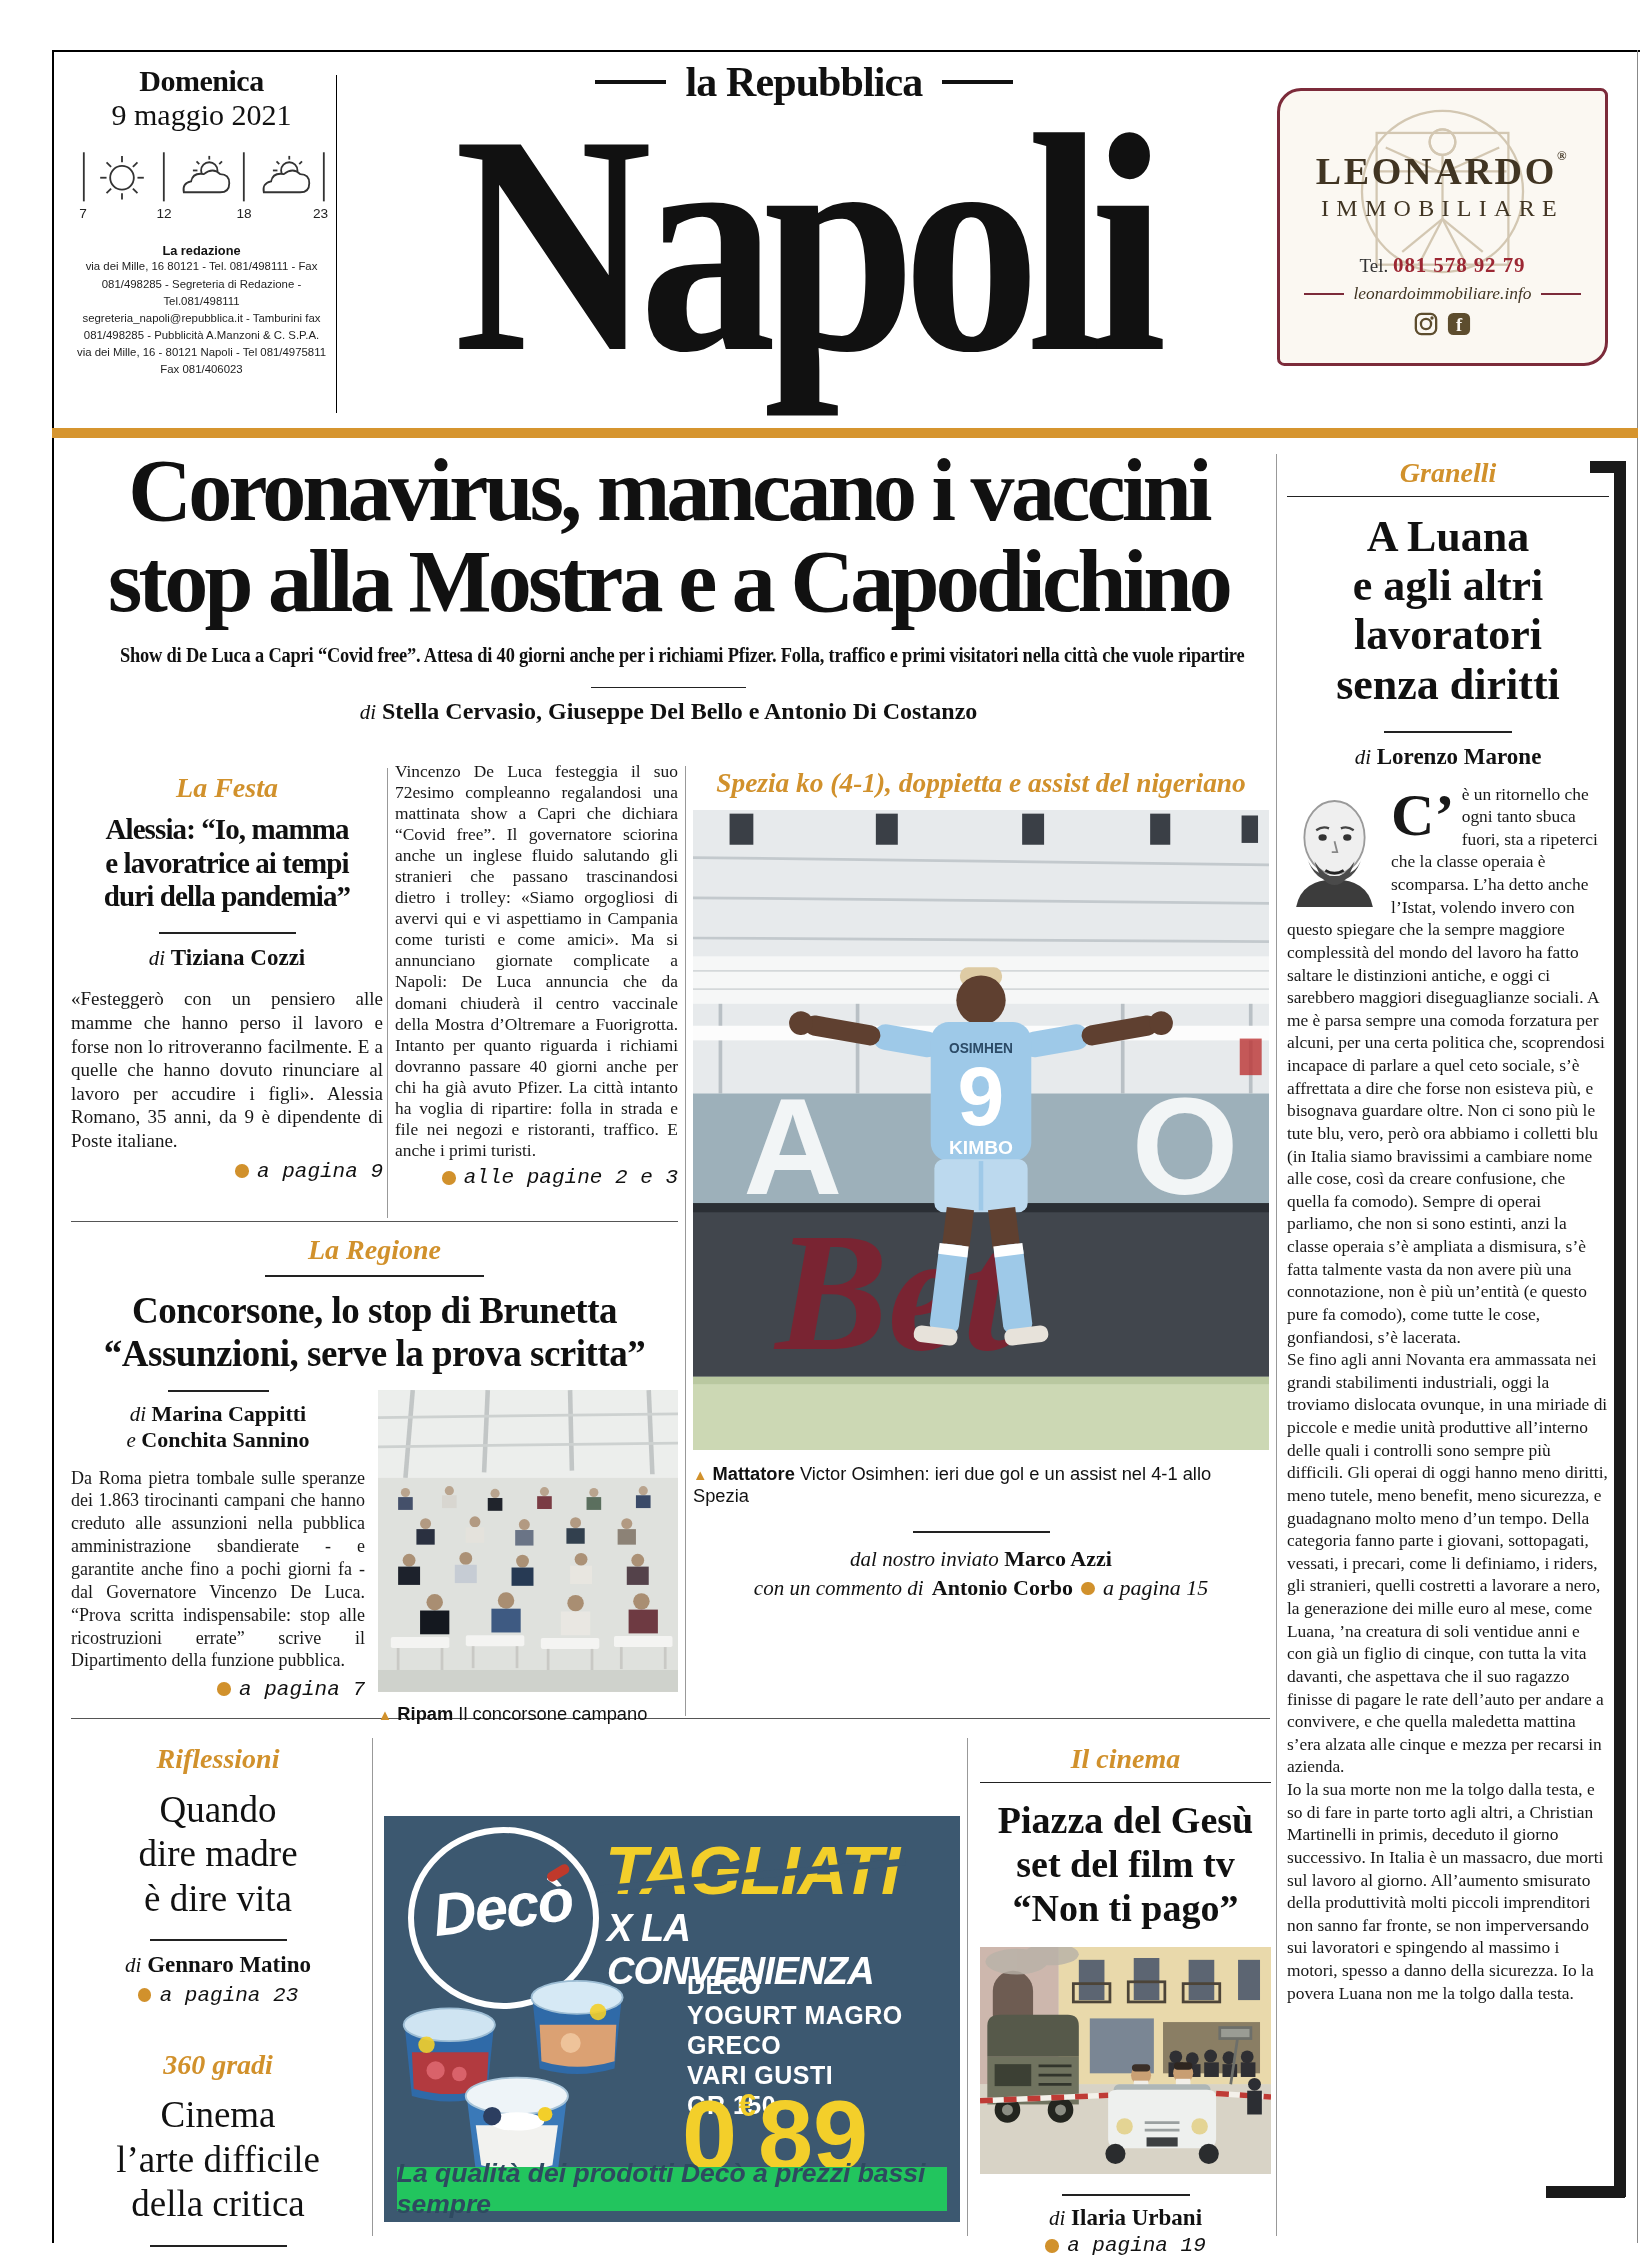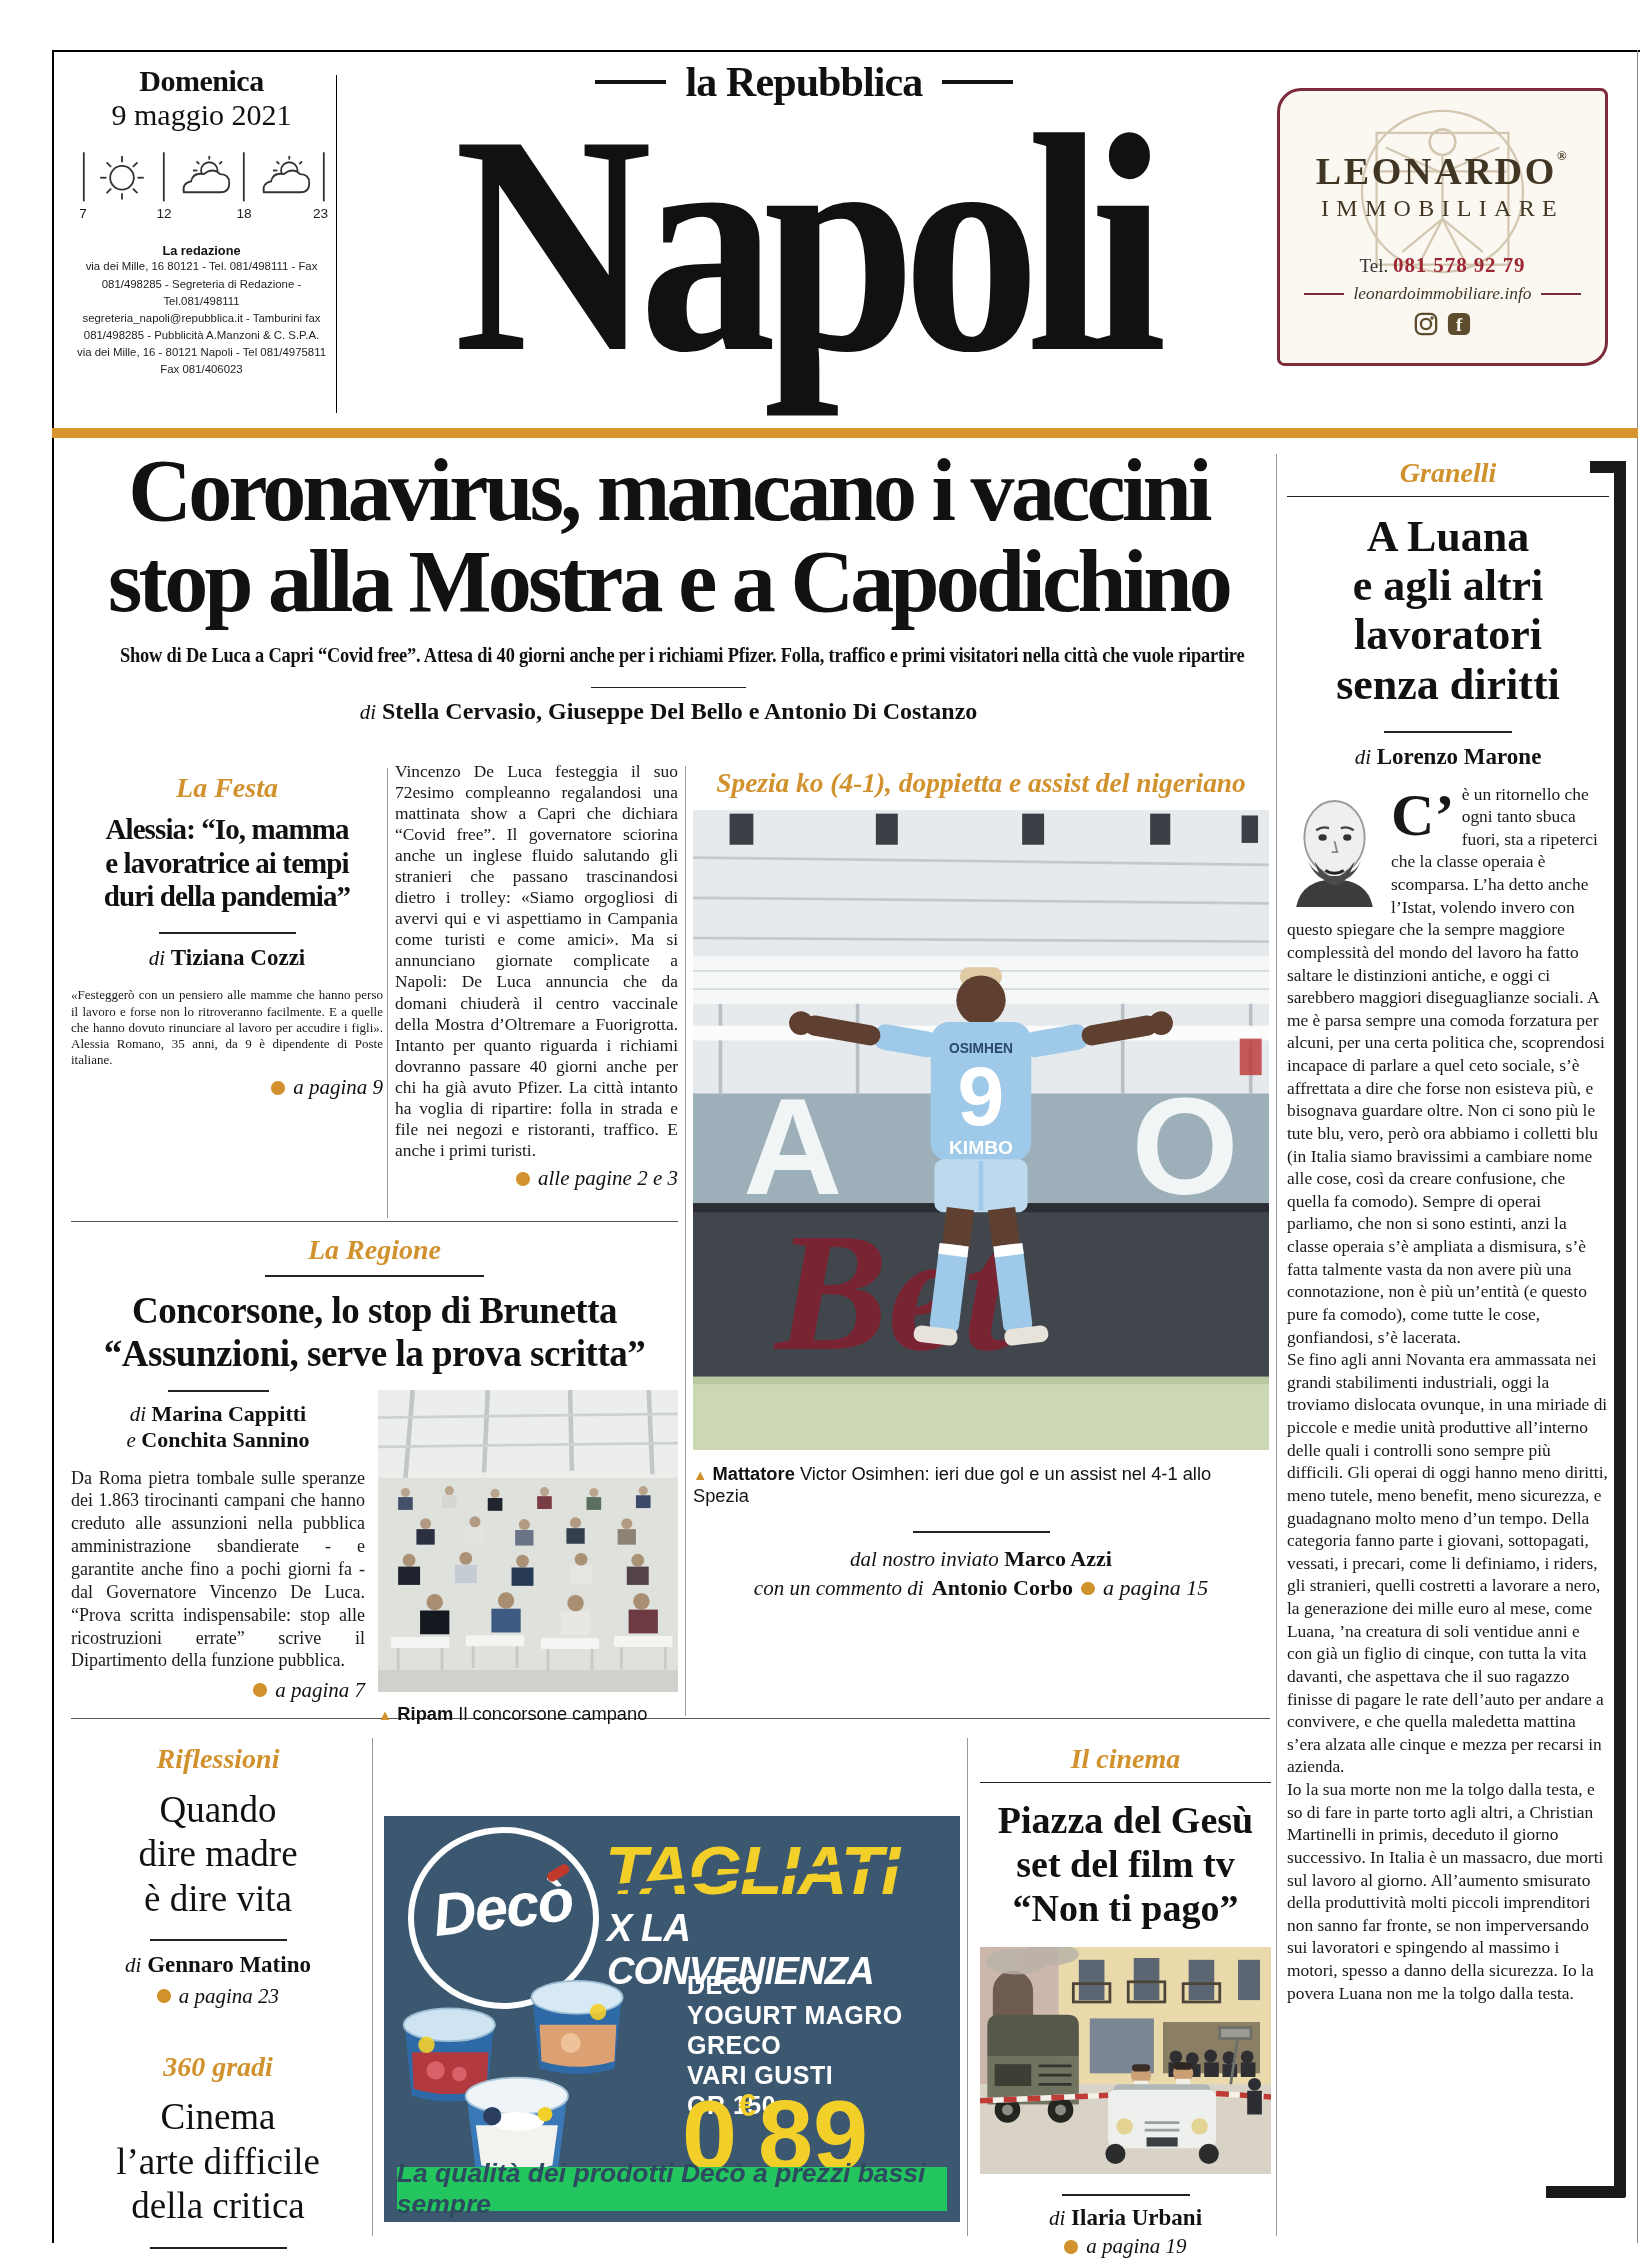--- a/index.html
+++ b/index.html
@@ -53,41 +53,41 @@
 
   
   .kicker{font-style:italic;font-weight:700;font-size:28px;color:#d1912c;text-align:center;}
   .headline{font-weight:700;text-align:center;white-space:pre-line;line-height:1.16;}
   .light{font-weight:400;}
   .rule-c{height:1.8px;background:#222;margin:0 auto;}
   .byline{font-size:23px;text-align:center;}
   .by-pre{font-style:italic;font-size:21px;}
   .by-name{font-weight:700;}
   .body-text{text-align:justify;color:#181818;}
-  .jump{font-style:italic;font-size:21px;display:flex;align-items:center;gap:8.2px;justify-content:flex-end;}
+  .jump{font-style:italic;font-size:21px;display:flex;align-items:center;gap:8.2px;justify-content:flex-end;font-family:Liberation Mono, monospace;}
   .jump.center{justify-content:center;}
   .dot{width:13.7px;height:13.7px;border-radius:50%;background:#d1912c;display:inline-block;flex:0 0 auto;}
   .caption{font-family:"Liberation Sans", sans-serif;font-size:18.3px;color:#111;}
   .caption b{font-weight:700;}
   .tri{color:#d1912c;font-size:14.6px;}
 
   
   #vd1{left:387px;top:768px;height:450px;border-left:1.4px solid #999;}
   #vd2{left:685px;top:766px;height:950px;border-left:1.4px solid #999;}
   #vd3{left:1276px;top:454px;height:1782px;border-left:1.4px solid #999;}
   #vd4{left:372px;top:1738px;height:498px;border-left:1.4px solid #999;}
   #vd5{left:967px;top:1738px;height:498px;border-left:1.4px solid #999;}
   #hr1{left:71px;top:1221px;width:607px;border-top:1.8px solid #555;}
   #hr2{left:71px;top:1718px;width:1199px;border-top:1.8px solid #555;}
 
   
   #festa{left:71px;top:772px;width:312px;}
   #festa .headline{font-size:29px;letter-spacing:-0.9px;margin-top:9.1px;}
   #festa .rule-c{width:137px;margin-top:18.3px;margin-bottom:11px;}
-  #festa .body-text{font-size:13px;line-height:1.24;margin-top:16.4px;}
+  #festa .body-text{font-size:19px;line-height:1.24;margin-top:16.4px;}
   #festa .jump{margin-top:7.3px;}
 
   
   #ccol{left:395px;top:761px;width:283px;}
   #ccol .body-text{font-size:17.4px;line-height:1.21;}
   #ccol .jump{margin-top:5.5px;}
 
   
   #sport{left:693px;top:768px;width:576px;}
   #sport .kicker{font-size:27.4px;}

